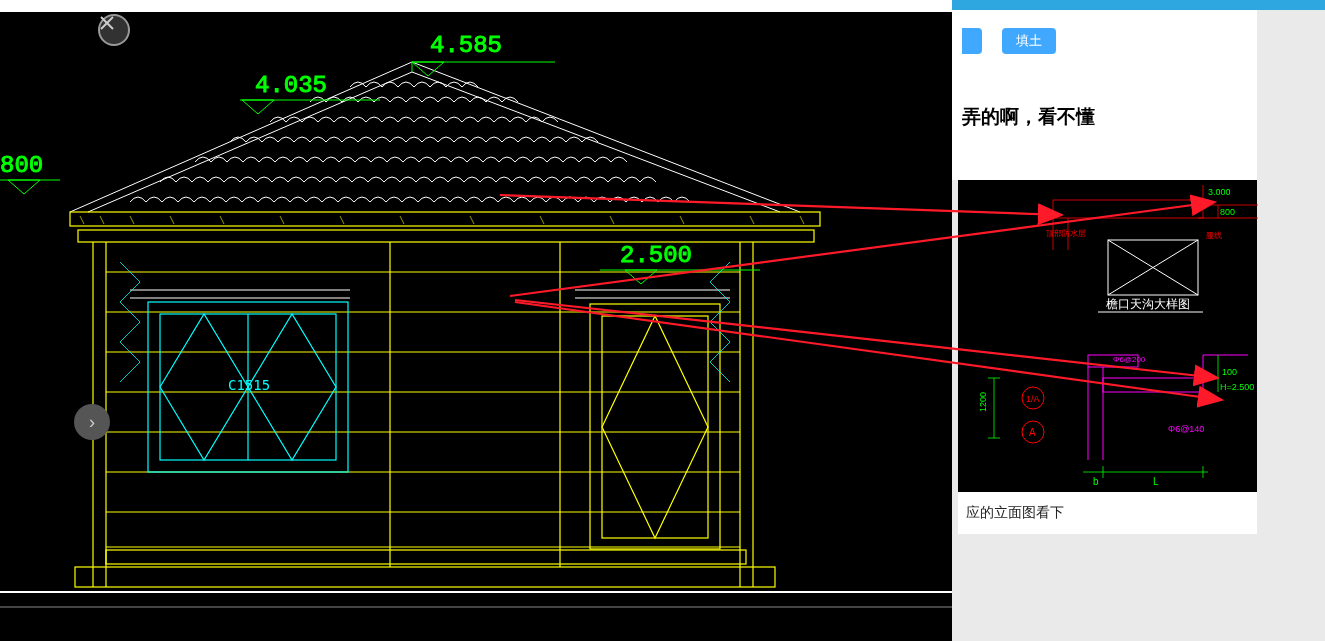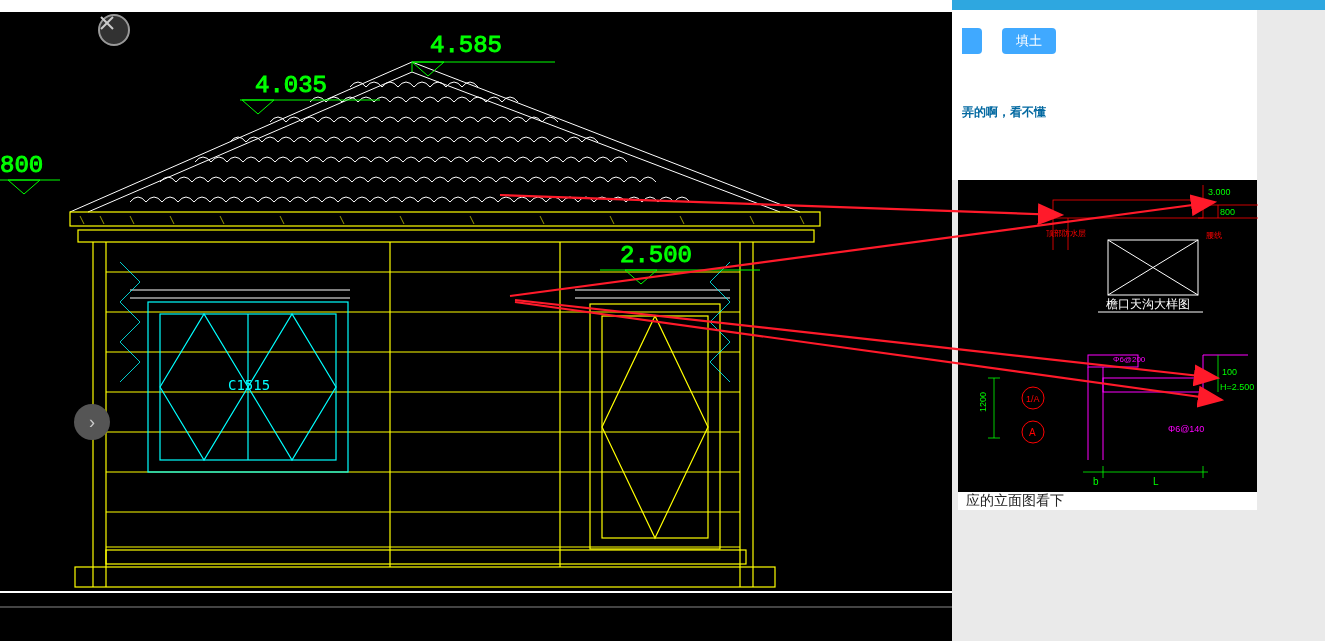--- a/index.html
+++ b/index.html
@@ -62,39 +62,39 @@
   .btn-row { display: flex; gap: 20px; margin-bottom: 50px; }
   .blue-btn {
     background: #40a9ff;
     color: #fff;
     border-radius: 4px;
     padding: 4px 14px;
     font-size: 13px;
     cursor: pointer;
   }
   .question-text {
-    font-size: 12px;
-    color: #0369a1;
+    font-size: 19px;
+    color: #000000;
     font-weight: 600;
   }
   .detail-card {
     position: absolute;
     top: 180px; left: 0; right: 68px;
     background: #fff;
     padding: 0;
     margin-left: 6px;
   }
   .detail-img {
     width: 100%;
     height: 312px;
     background: #000;
     position: relative;
   }
   .caption {
-    padding: 0 8px;
+    padding: 12px 8px;
     font-size: 14px;
     color: #222;
   }
   .arrow {
     position: absolute;
     pointer-events: none;
     z-index: 50;
   }
   .cad-label {
     font: 24px "Courier New", monospace;

